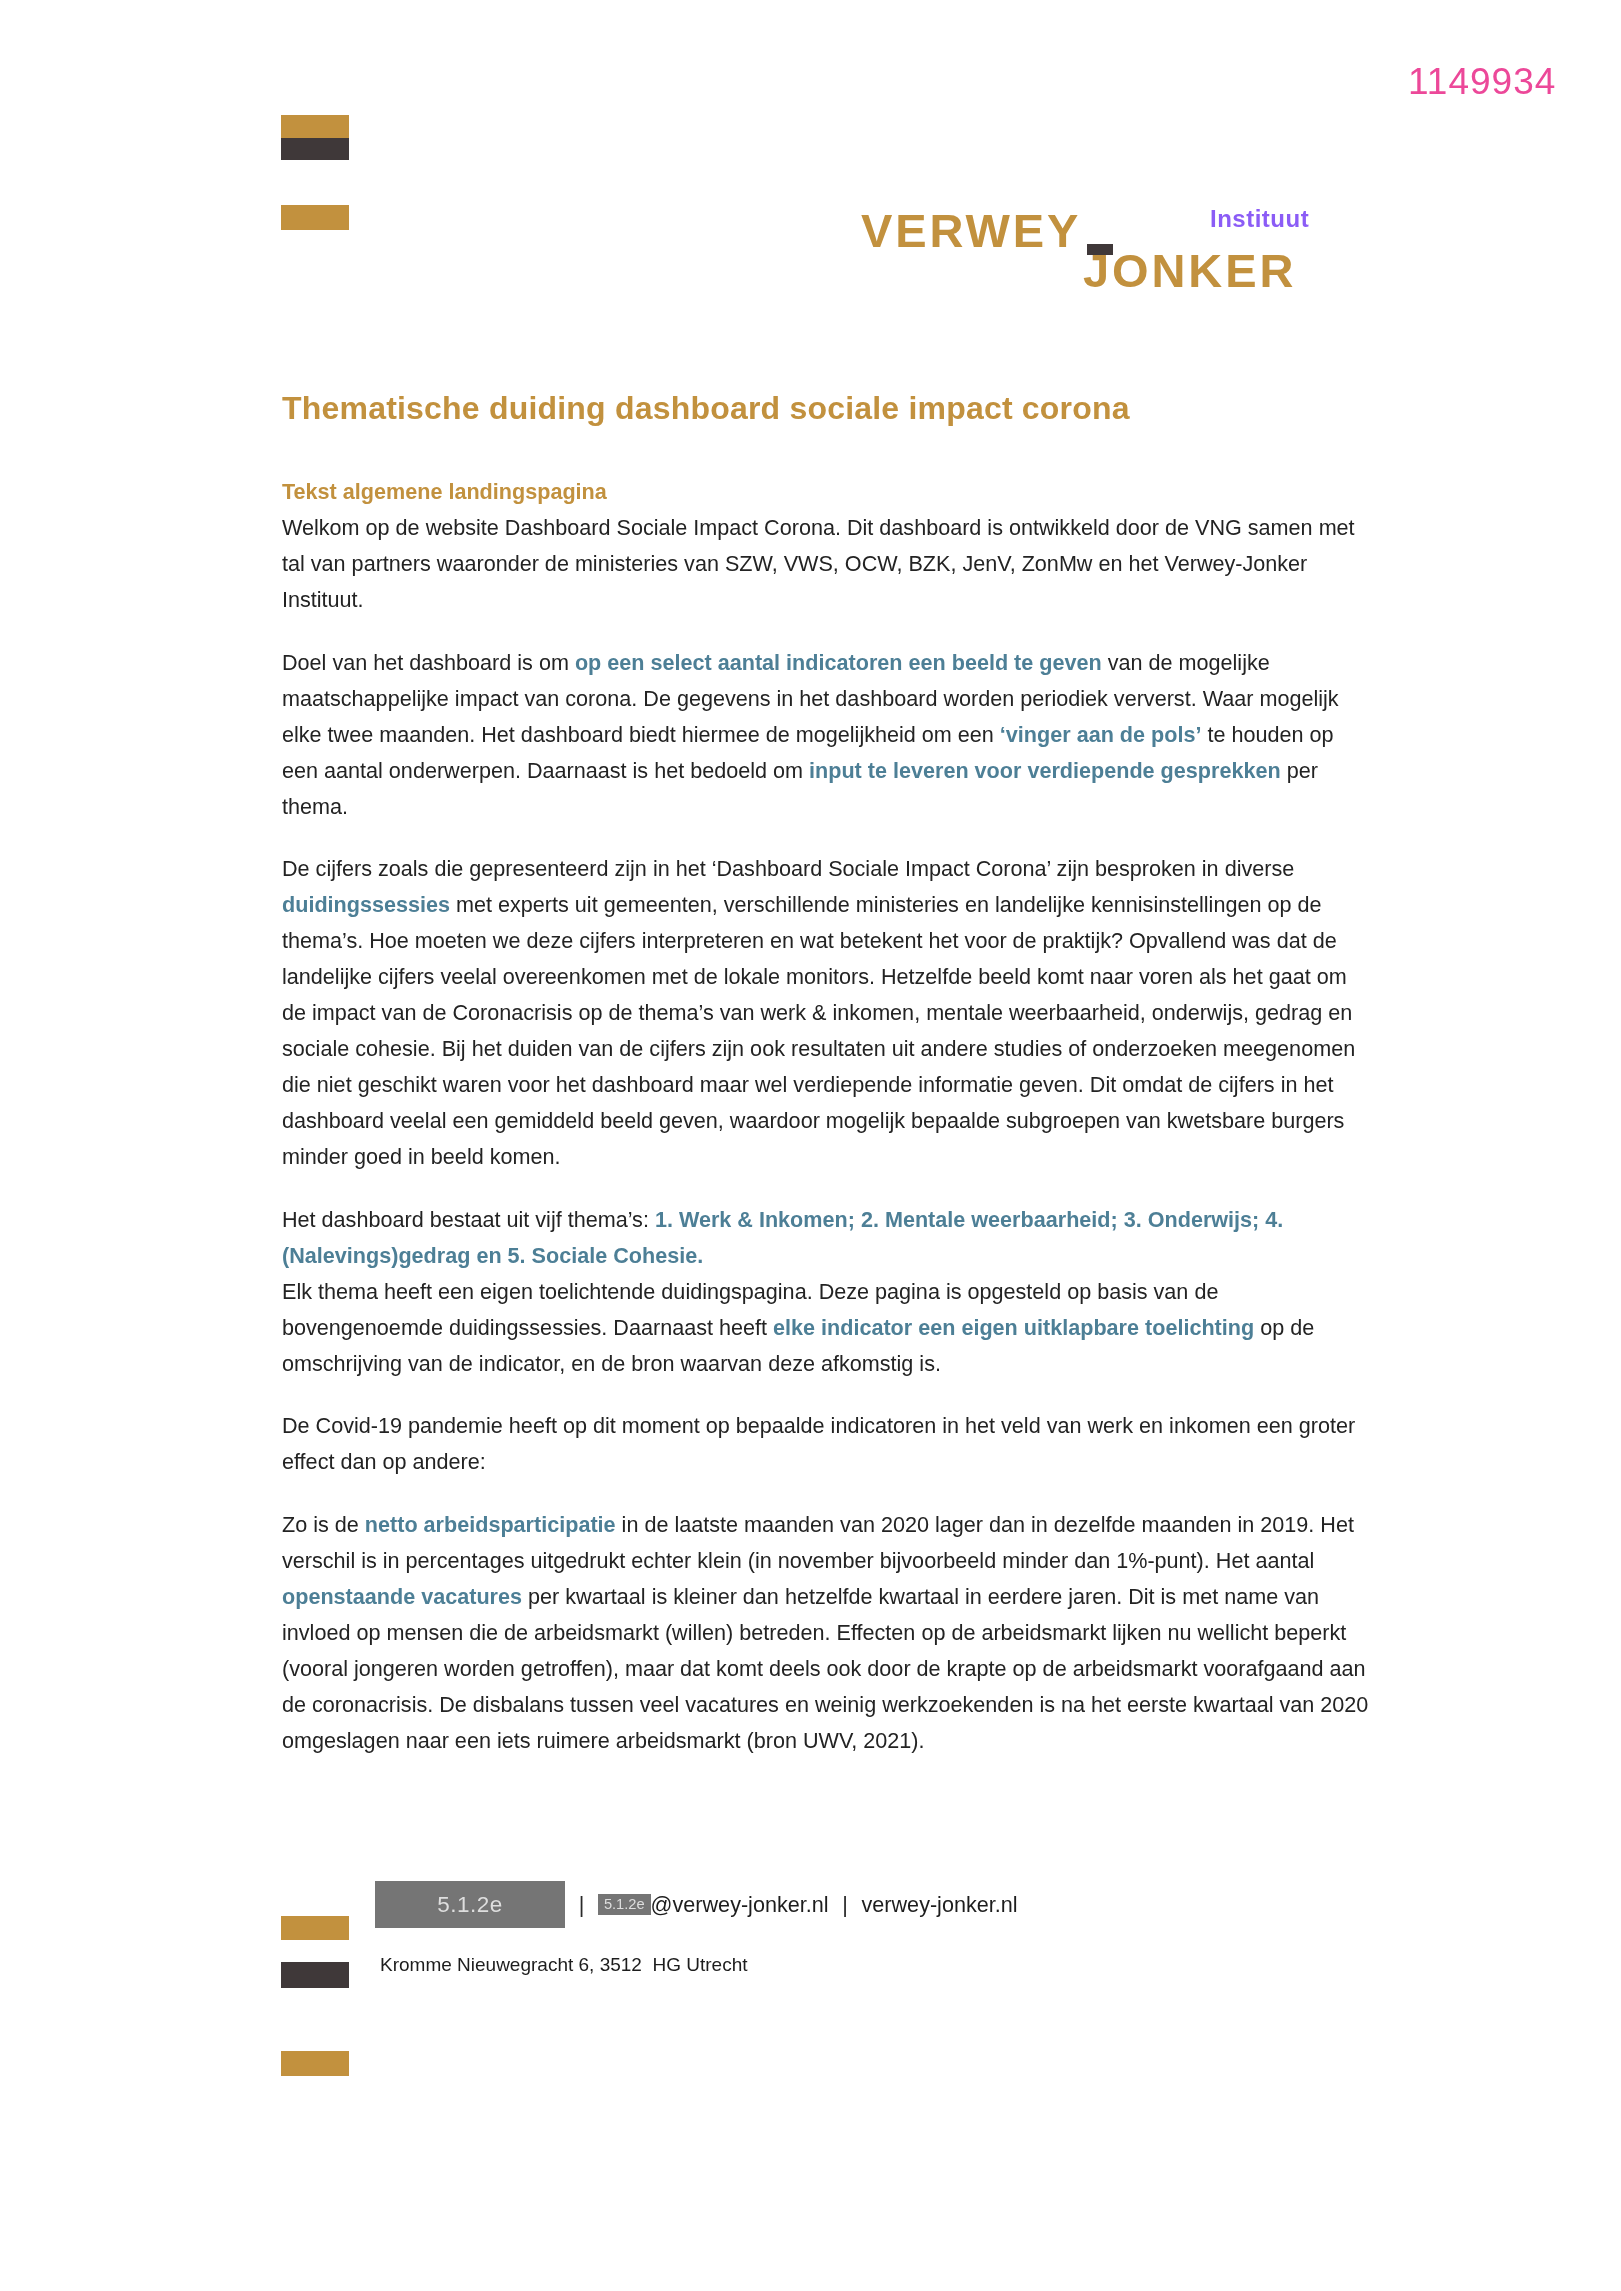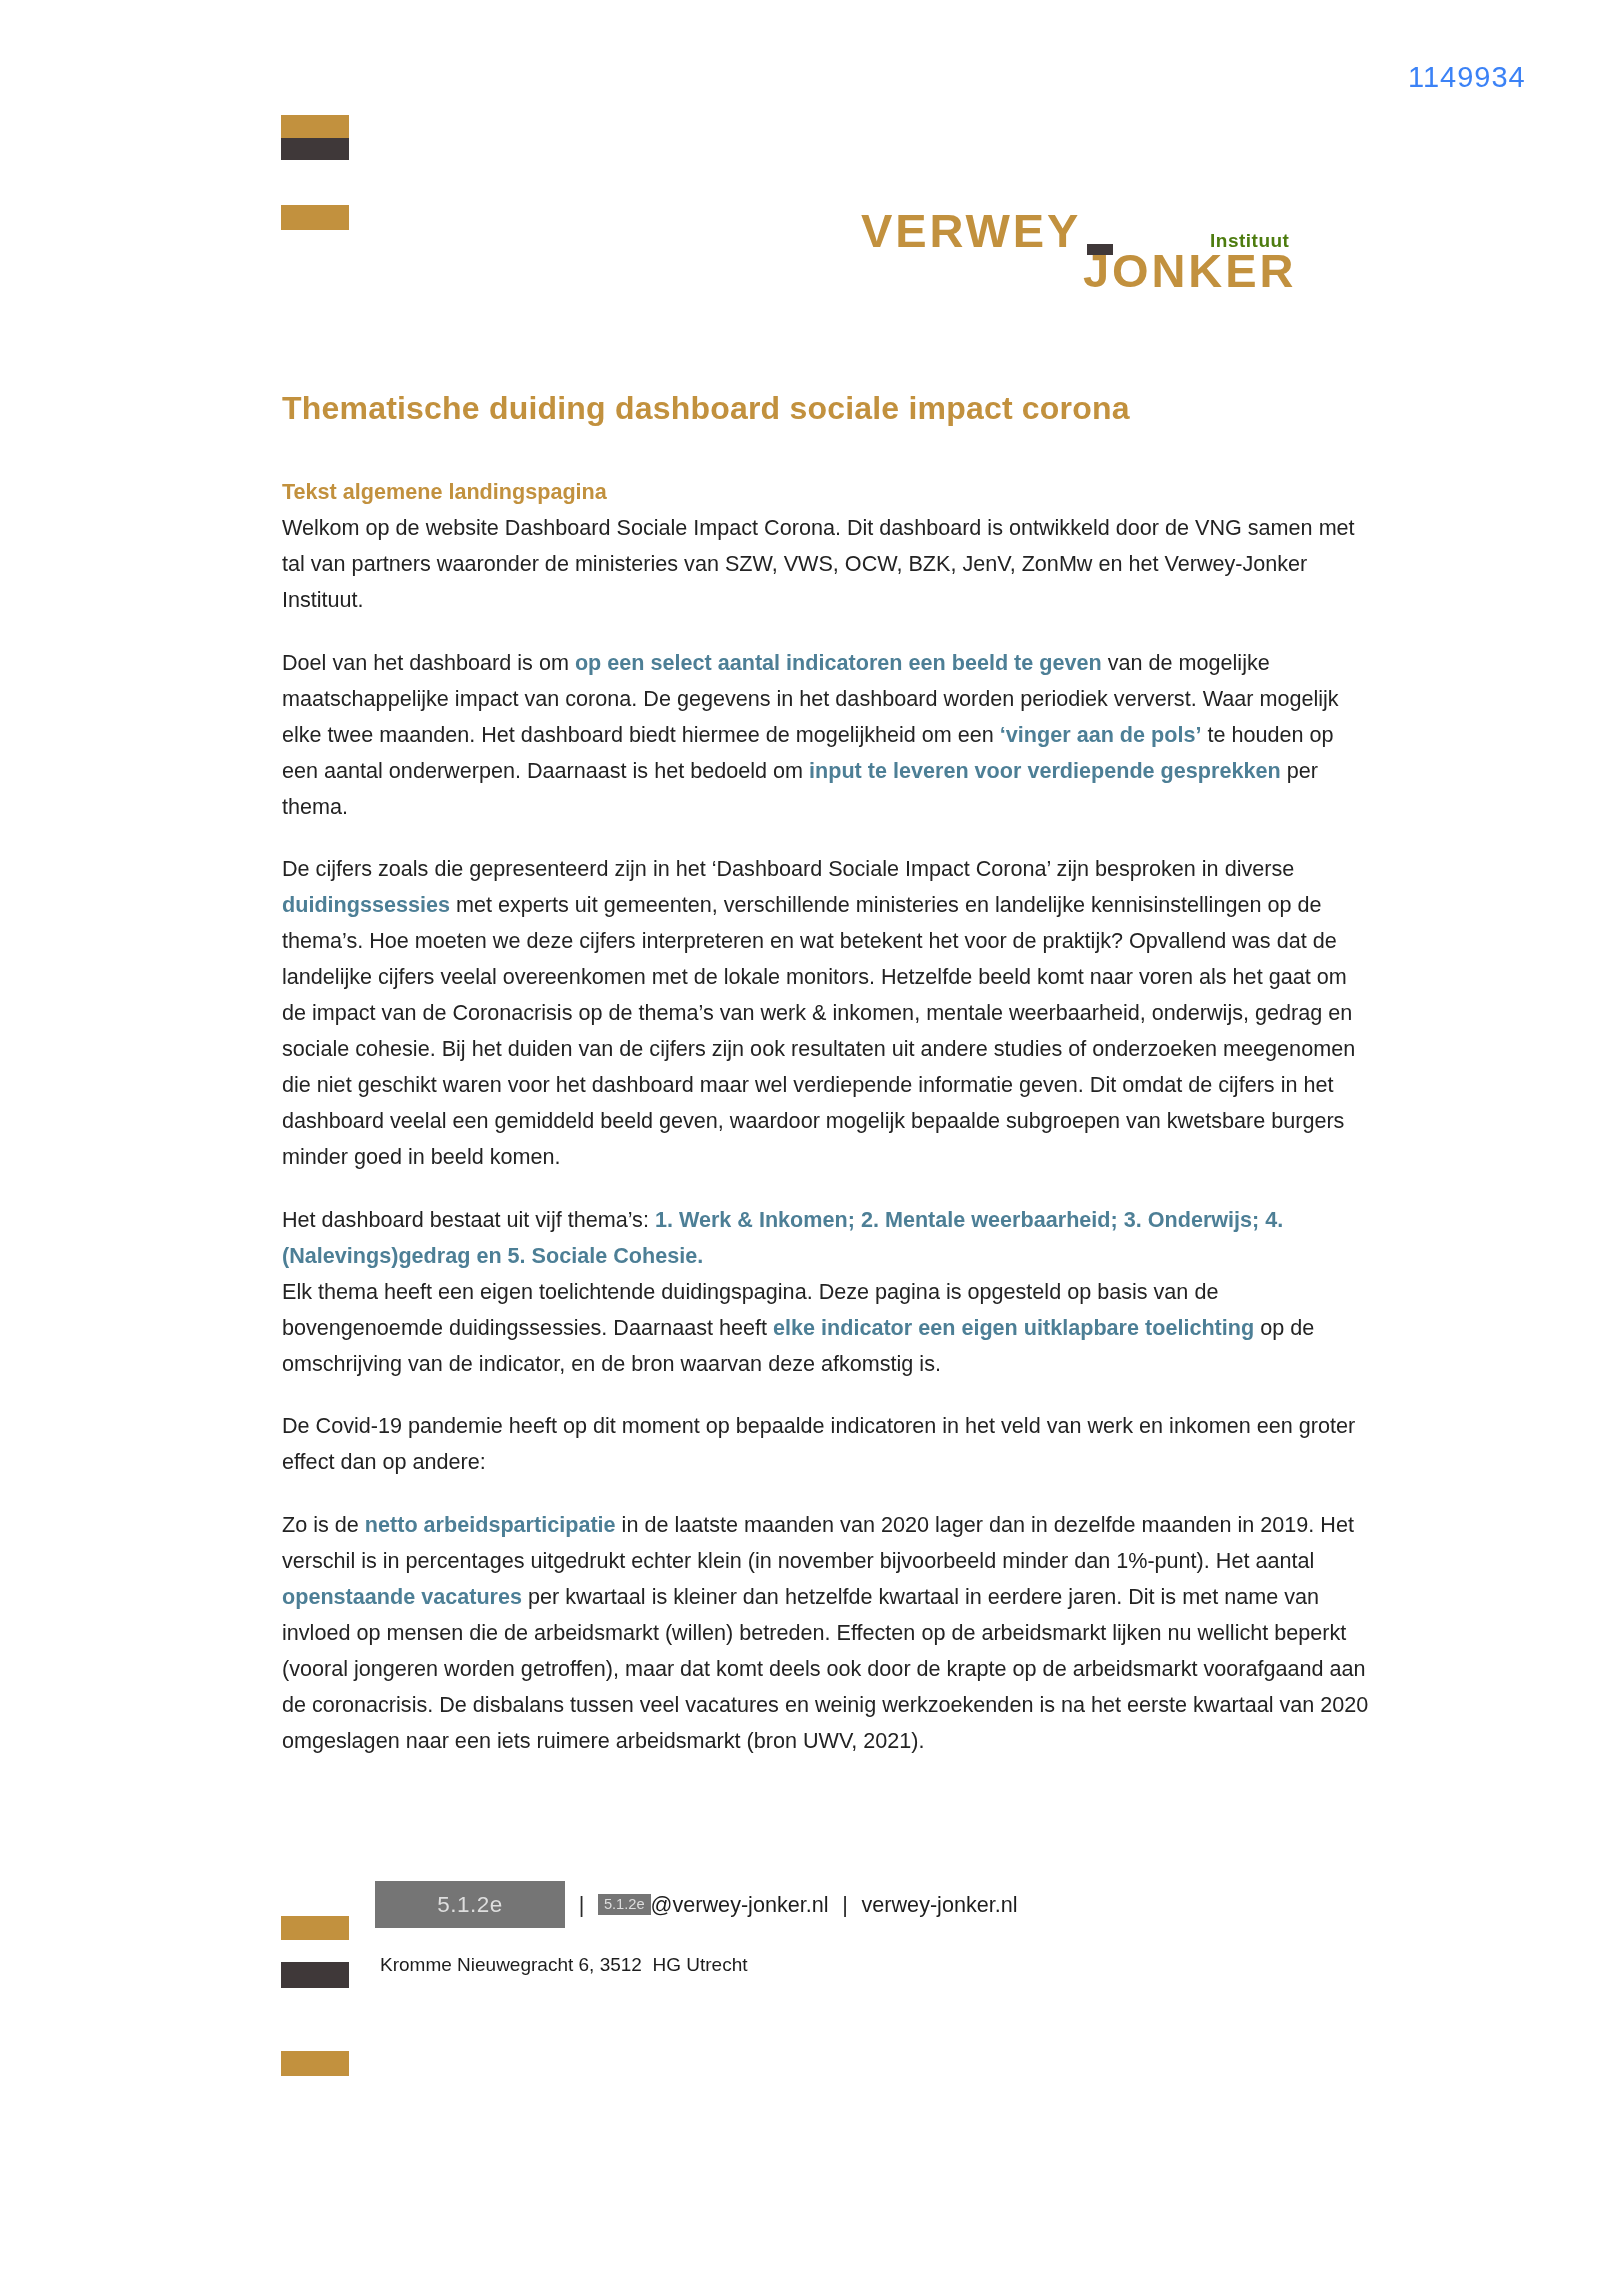--- a/index.html
+++ b/index.html
@@ -13,21 +13,21 @@
   *{margin:0;padding:0;box-sizing:border-box;}
   html,body{background:#ffffff;}
   body{
     width:1621px;height:2292px;position:relative;
     font-family:"Liberation Sans", sans-serif;color:var(--body);
   }
   .page{position:absolute;inset:0;background:#fff;}
 
   .page-number{
     position:absolute;left:1408px;top:61px;
-    font-size:29px;color:#3b82f6;letter-spacing:1px;
+    font-size:37px;color:#ec4899;letter-spacing:1px;
   }
 
   
   .block{position:absolute;width:68px;}
   .block.gold{background:var(--gold);}
   .block.dark{background:var(--dark);}
   .hb1{left:281px;top:115px;height:23.5px;}
   .hb2{left:281px;top:138px;height:21.6px;}
   .hb3{left:281px;top:205px;height:24.5px;}
   .fb1{left:281px;top:1916px;height:23.5px;}
@@ -41,22 +41,22 @@
     font-size:47px;font-weight:800;letter-spacing:2.9px;line-height:1;
   }
   .logo .underscore{
     position:absolute;left:226px;top:43px;width:25.5px;height:10.8px;background:var(--dark);
   }
   .logo .jonker{
     position:absolute;left:222px;top:46px;color:var(--gold);
     font-size:47px;font-weight:800;letter-spacing:2.9px;line-height:1;
   }
   .logo .instituut{
-    position:absolute;left:349px;top:29px;color:#4d7c0f;
-    font-size:19px;font-weight:700;letter-spacing:0.5px;
+    position:absolute;left:349px;top:4px;color:#8b5cf6;
+    font-size:24px;font-weight:700;letter-spacing:0.5px;
   }
 
   .doc-title{
     position:absolute;left:282px;top:390px;width:1176px;
     font-size:32px;font-weight:700;color:var(--gold);letter-spacing:0.2px;
   }
 
   .content{
     position:absolute;left:282px;top:474px;width:1093px;
     font-size:21.6px;line-height:36px;color:var(--body);

